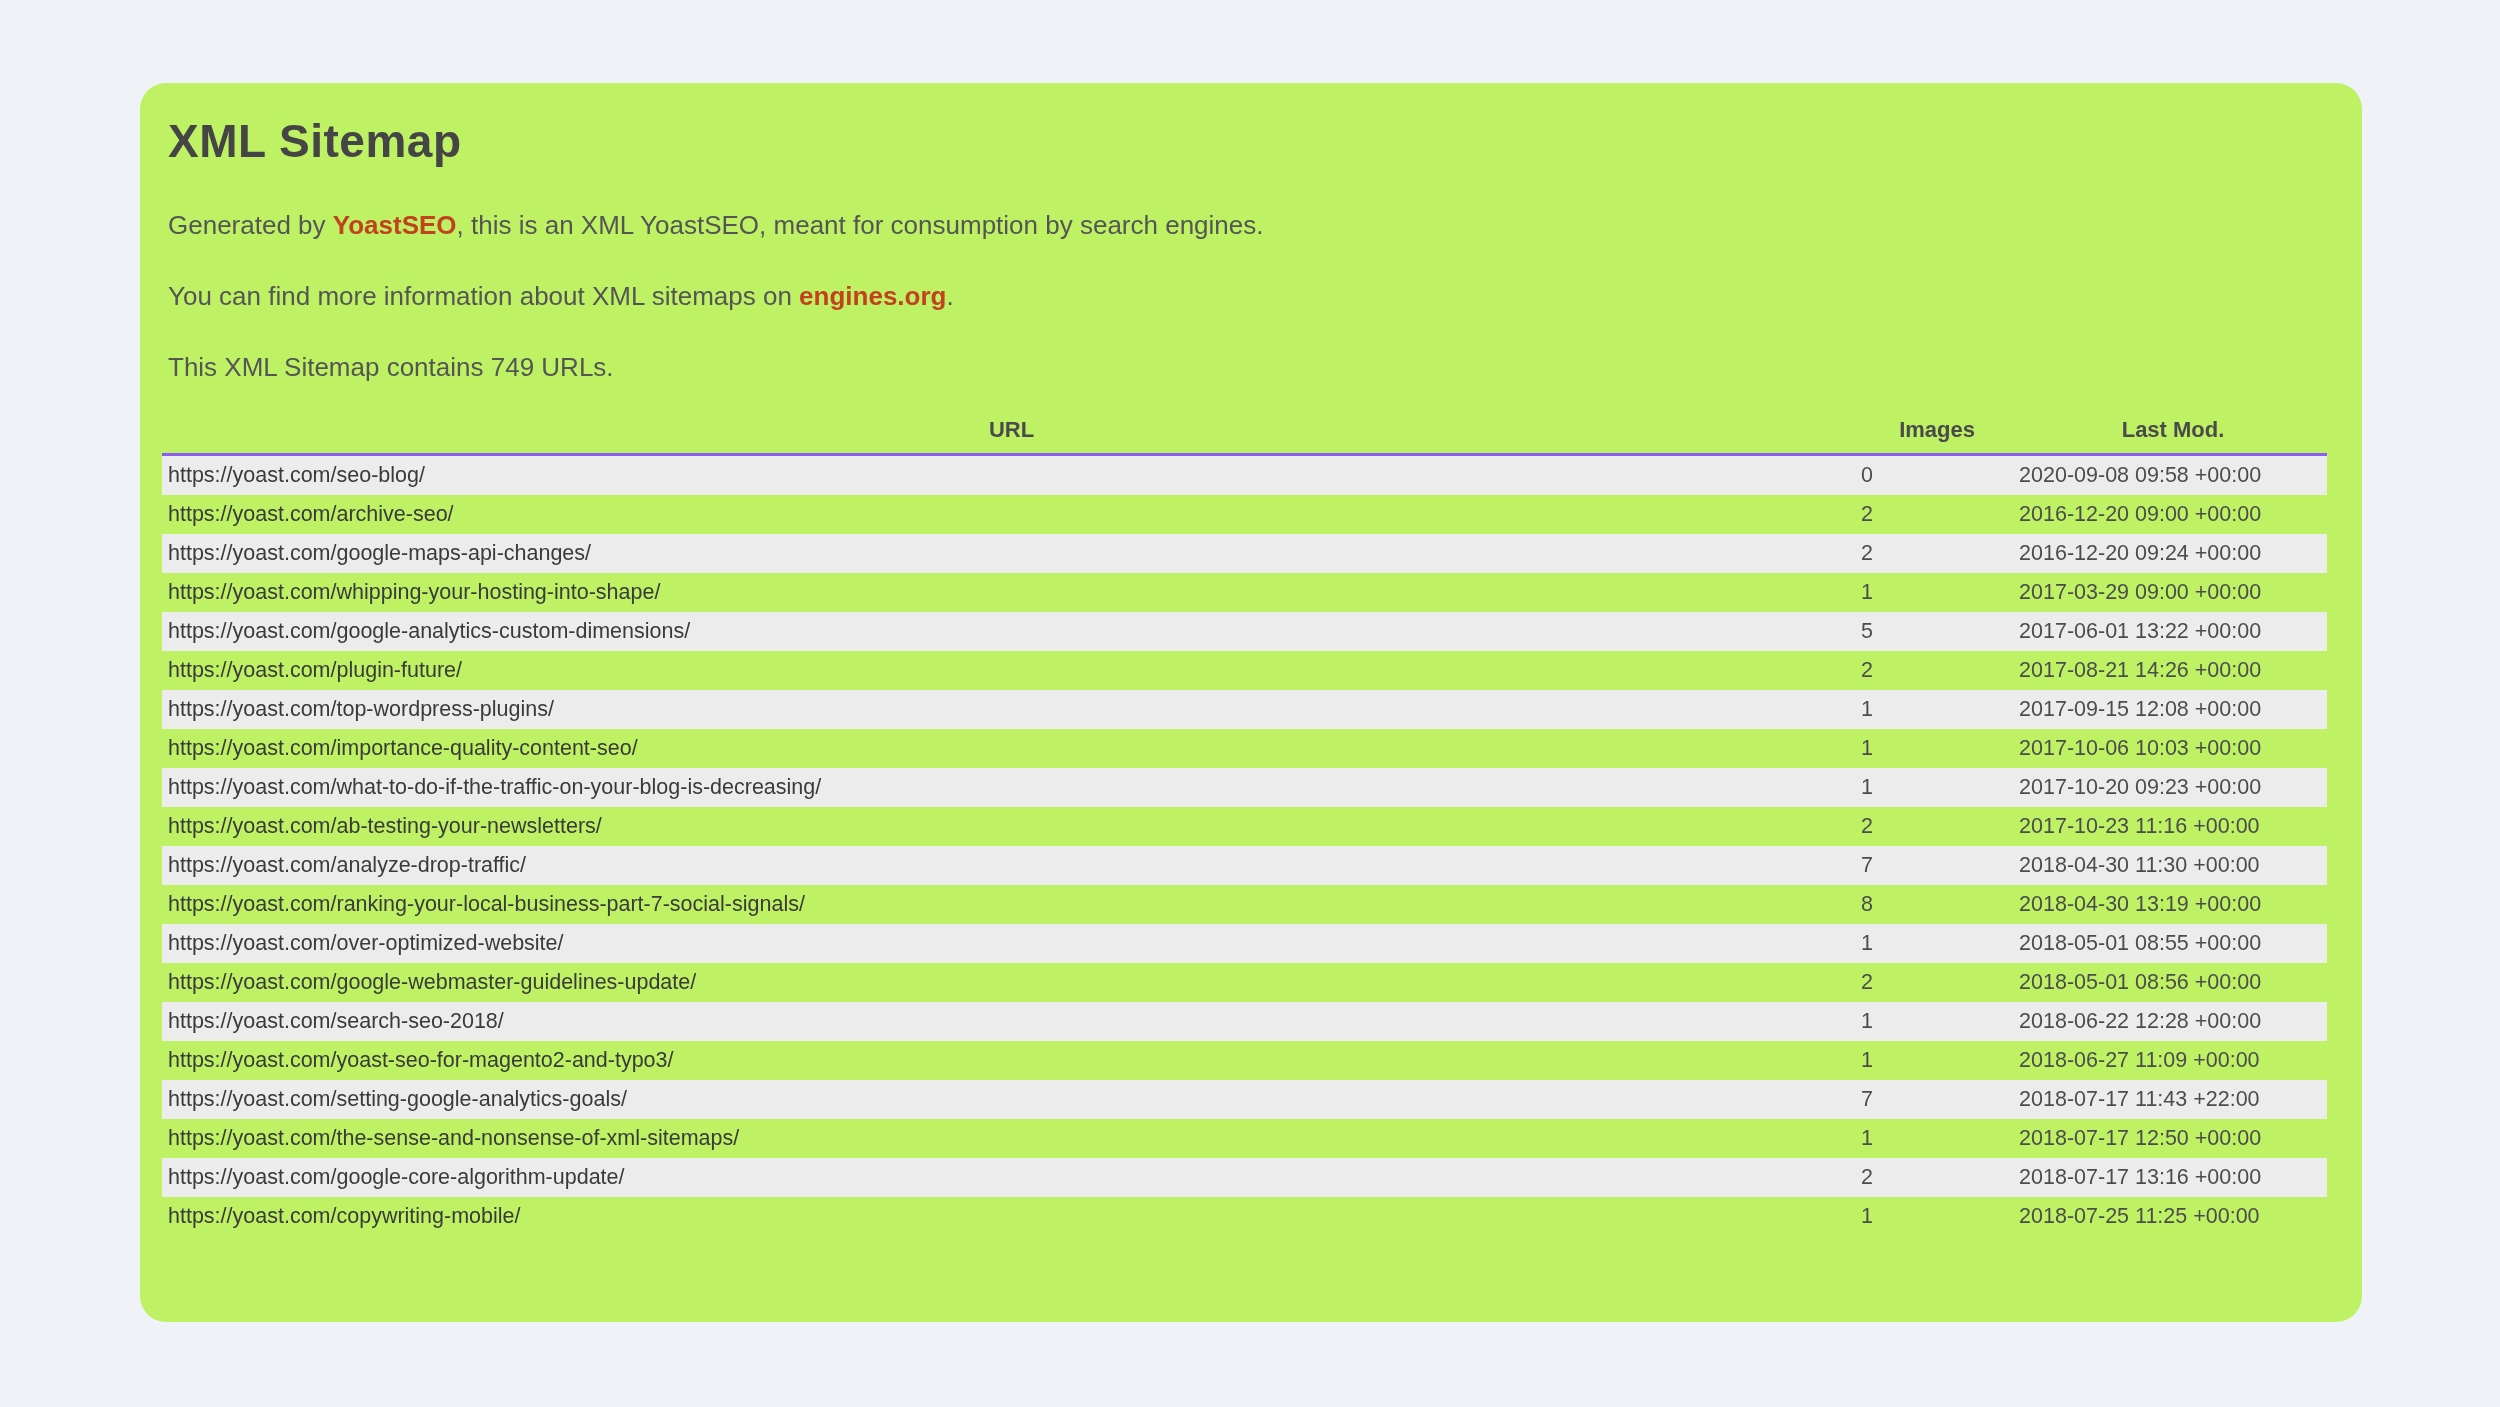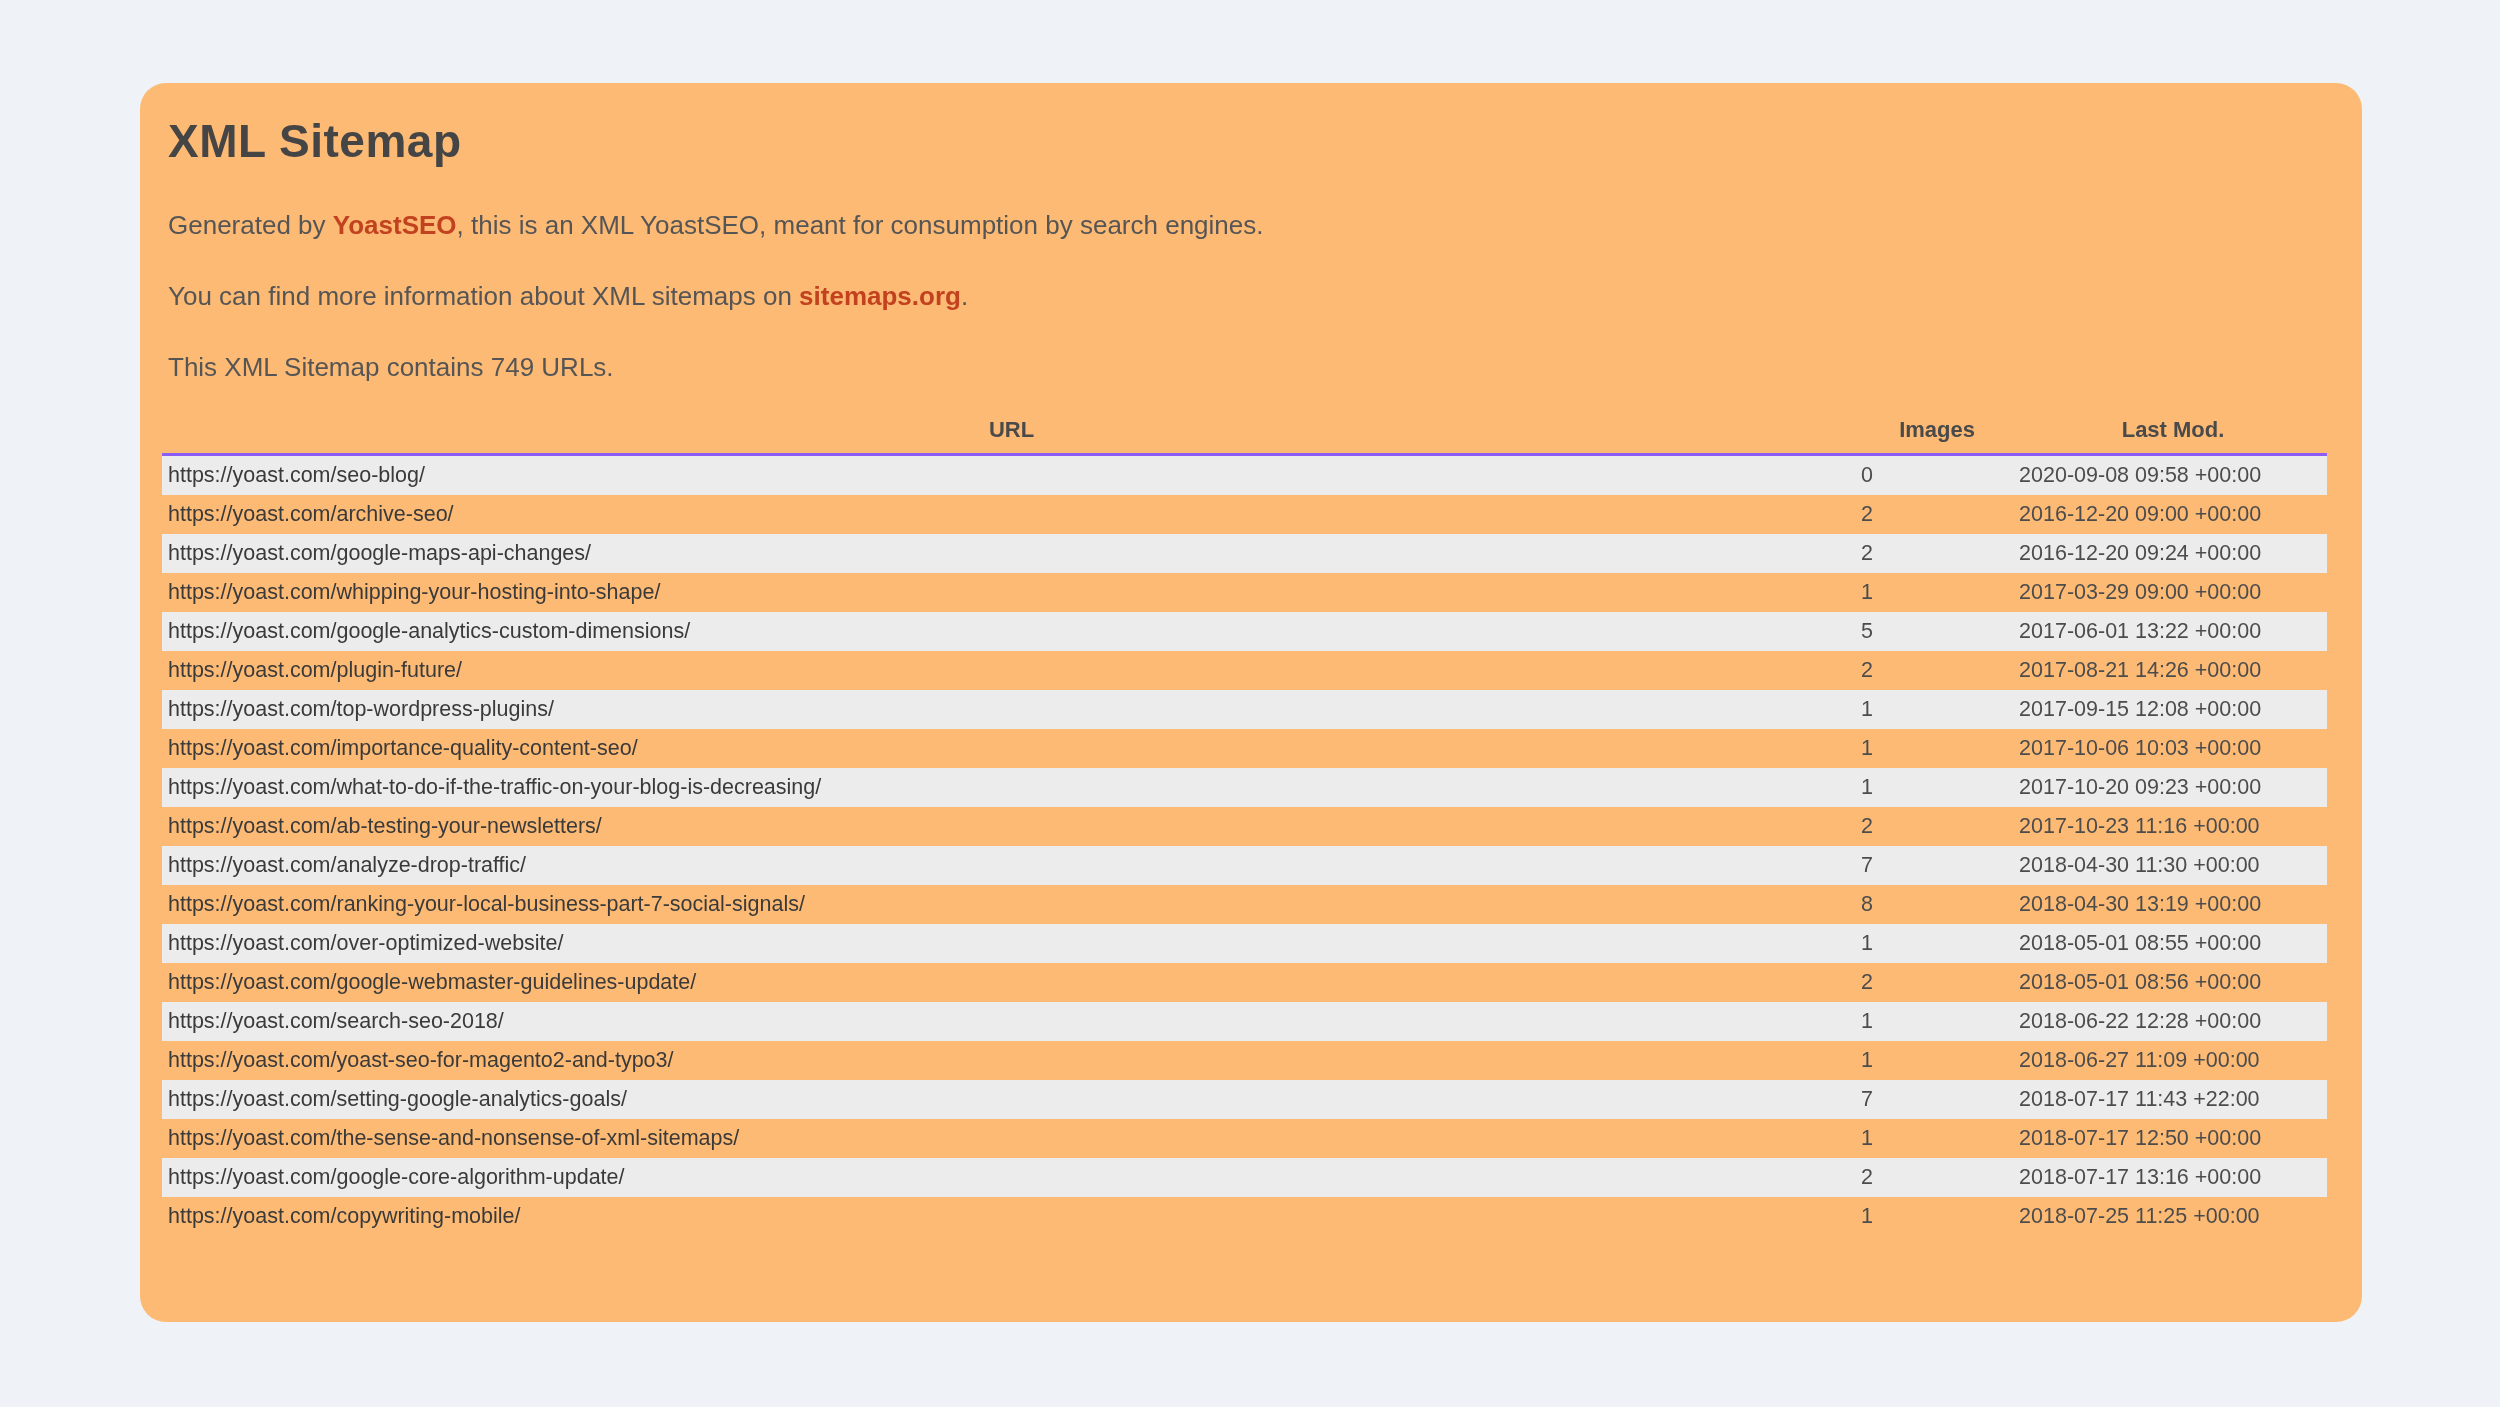--- a/index.html
+++ b/index.html
@@ -14,21 +14,21 @@
     font-family: "Liberation Sans", "DejaVu Sans", sans-serif;
     color: #555555;
     overflow: hidden;
   }
   .card {
     box-sizing: border-box;
     width: 2222px;
     height: 1239px;
     margin-left: 140px;
     margin-top: 83px;
-    background: #fdba74;
+    background: #bef264;
     border-radius: 26px;
     padding: 30px 35px 38px 22px;
     overflow: hidden;
   }
   h1.page-title {
     margin: 2px 0 0 6px;
     font-size: 46px;
     line-height: 53px;
     font-weight: bold;
     color: #454545;
@@ -83,21 +83,21 @@
 
 <div class="card">
 
   <h1 class="page-title">XML Sitemap</h1>
 
   <p class="intro-line">
     <span>Generated by </span><a class="accent-link" href="#" style="color: rgb(194, 65, 31);">YoastSEO</a><span>, this is an XML YoastSEO, meant for consumption by search engines.</span>
   </p>
 
   <p class="intro-line">
-    <span>You can find more information about XML sitemaps on </span><a class="accent-link" href="#" style="color: rgb(194, 65, 31);">sitemaps.org</a><span>.</span>
+    <span>You can find more information about XML sitemaps on </span><a class="accent-link" href="#" style="color: rgb(194, 65, 31);">engines.org</a><span>.</span>
   </p>
 
   <p class="intro-line">This XML Sitemap contains 749 URLs.</p>
 
   <table class="sitemap-table">
     <colgroup>
       <col class="col-url">
       <col class="col-images">
       <col class="col-mod">
     </colgroup>

